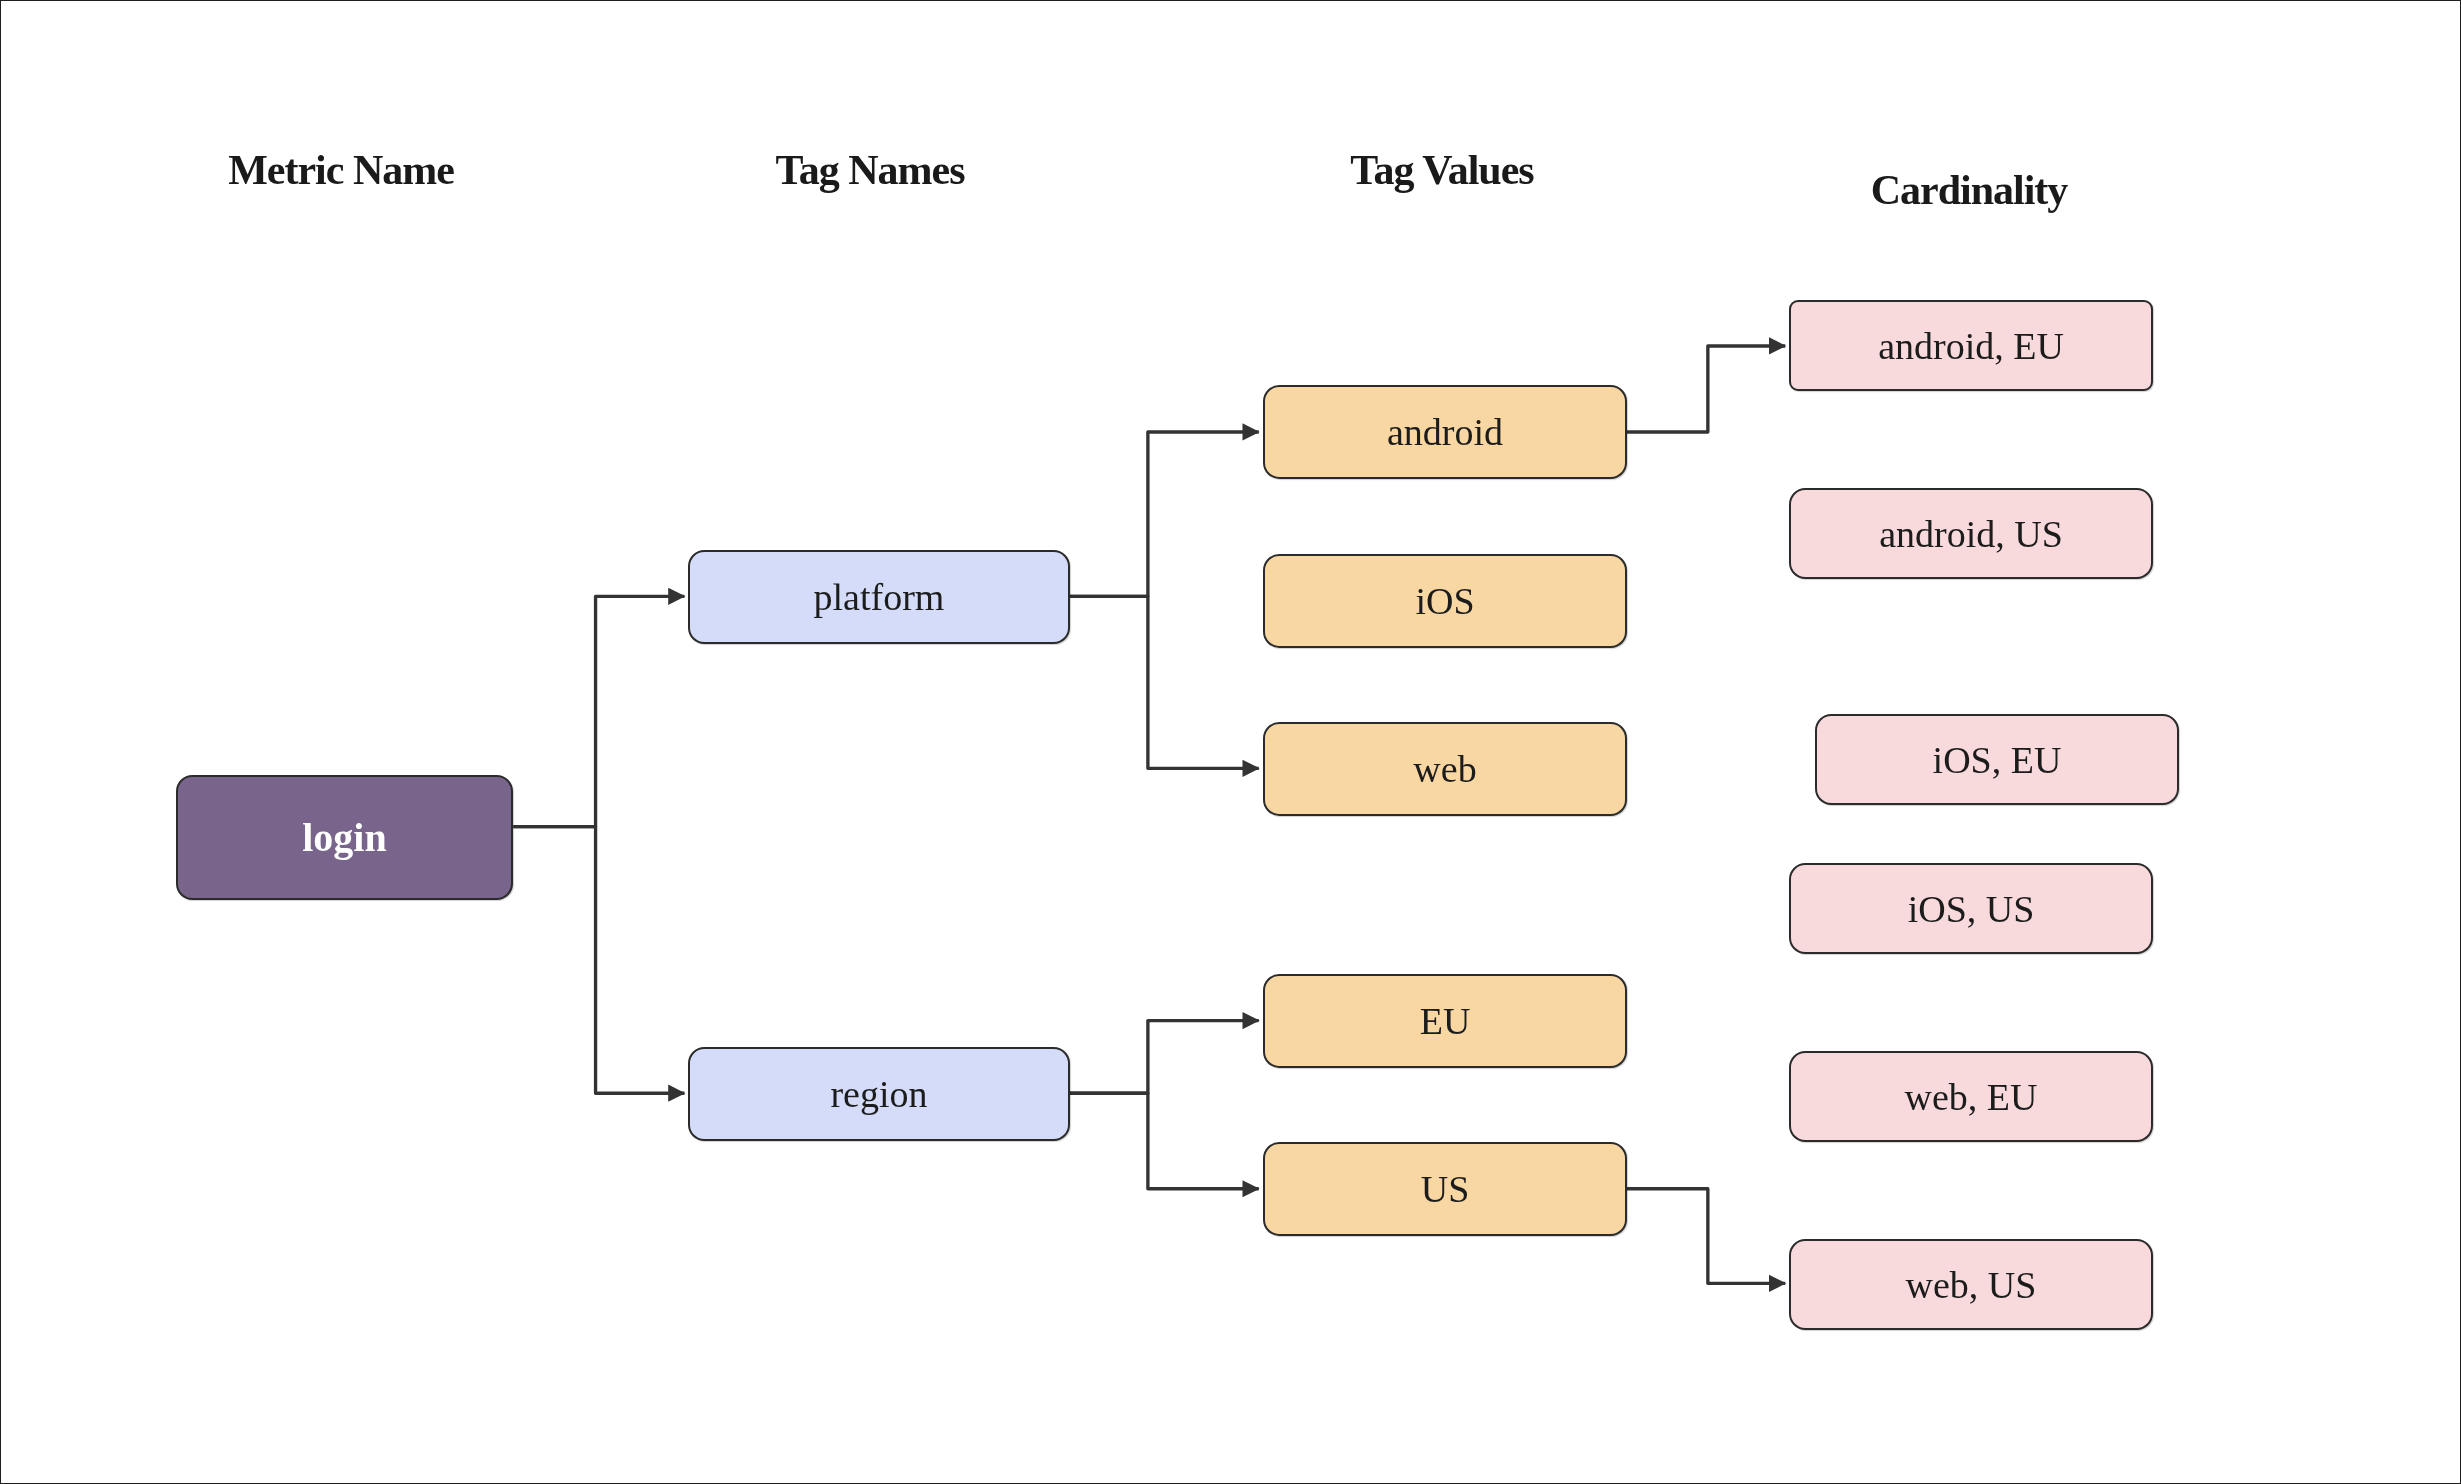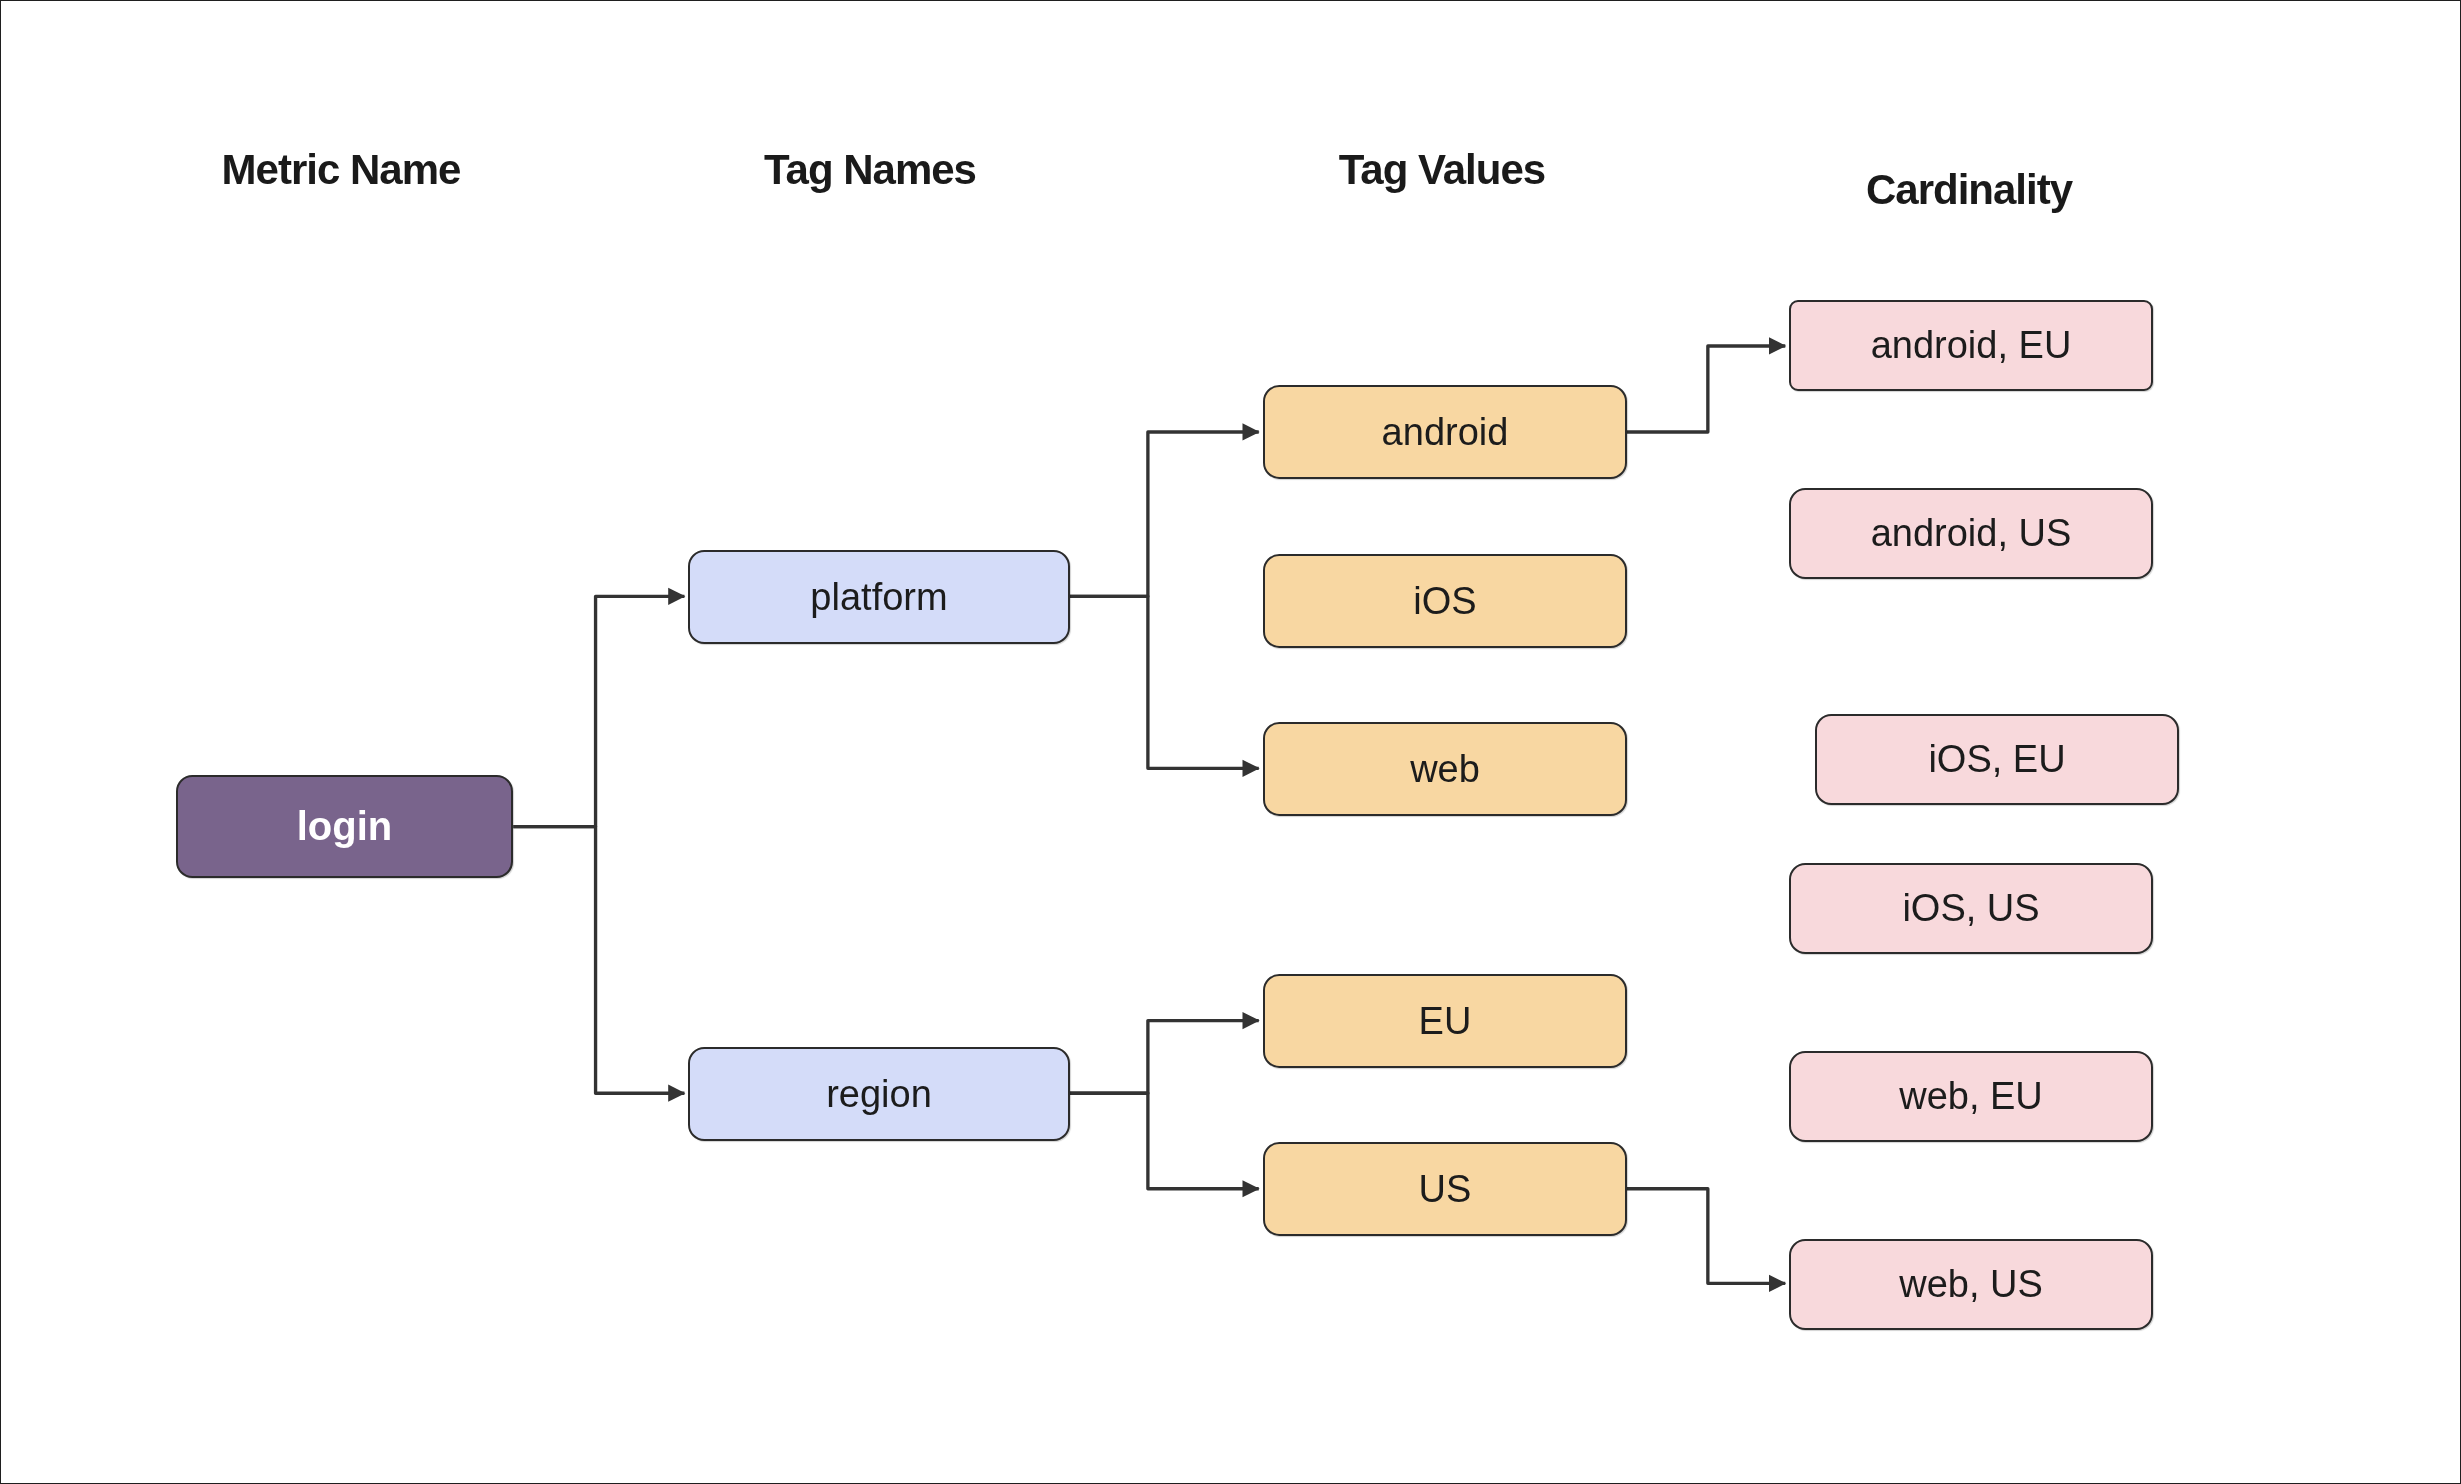--- a/index.html
+++ b/index.html
@@ -8,40 +8,40 @@
     --tag-name-fill:#D4DCF9; --tag-value-fill:#F8D7A2; --cardinality-fill:#F8D9DC;
     --node-border:#2b2b2b; --node-text:#1c1c1c;
     --edge-color:#333333; --header-text:#1a1a1a;
   }
   *{box-sizing:border-box;margin:0;padding:0;}
   html,body{background:#e8e8e8;}
   #canvas{
     position:relative;width:2461px;height:1484px;
     background:var(--canvas-bg);
     border:1.9px solid var(--frame-border);
-    font-family:Liberation Sans, sans-serif;
+    font-family:Liberation Serif, serif;
     overflow:hidden;
   }
   .col-header{
     position:absolute;top:145px;transform:translateX(-50%);
     font-size:42px;font-weight:700;color:var(--header-text);
     letter-spacing:-1px;white-space:nowrap;
   }
   .hdr-metric{left:340px;}
   .hdr-tagnames{left:869px;}
   .hdr-tagvalues{left:1441px;}
   .hdr-cardinality{left:1968px;top:149px;margin-top:16px;}
   .node{
     position:absolute;display:flex;align-items:center;justify-content:center;
     border:2.4px solid var(--node-border);border-radius:16.3px;
     font-size:38px;color:var(--node-text);white-space:nowrap;
     box-shadow:1px 1px 1px rgba(0,0,0,0.18);
   }
   .metric-node{
-    left:175px;top:774px;width:337px;height:103px;
+    left:175px;top:774px;width:337px;height:125px;
     background:var(--metric-fill);color:var(--metric-text);
     font-weight:700;font-size:40px;
   }
   .tagname-node{background:var(--tag-name-fill);left:687px;width:382px;height:94px;}
   .n-platform{top:549px;}
   .n-region{top:1046px;}
   .tagvalue-node{background:var(--tag-value-fill);left:1262px;width:364px;height:94px;}
   .n-android{top:384px;}
   .n-ios{top:553px;}
   .n-web{top:721px;}

